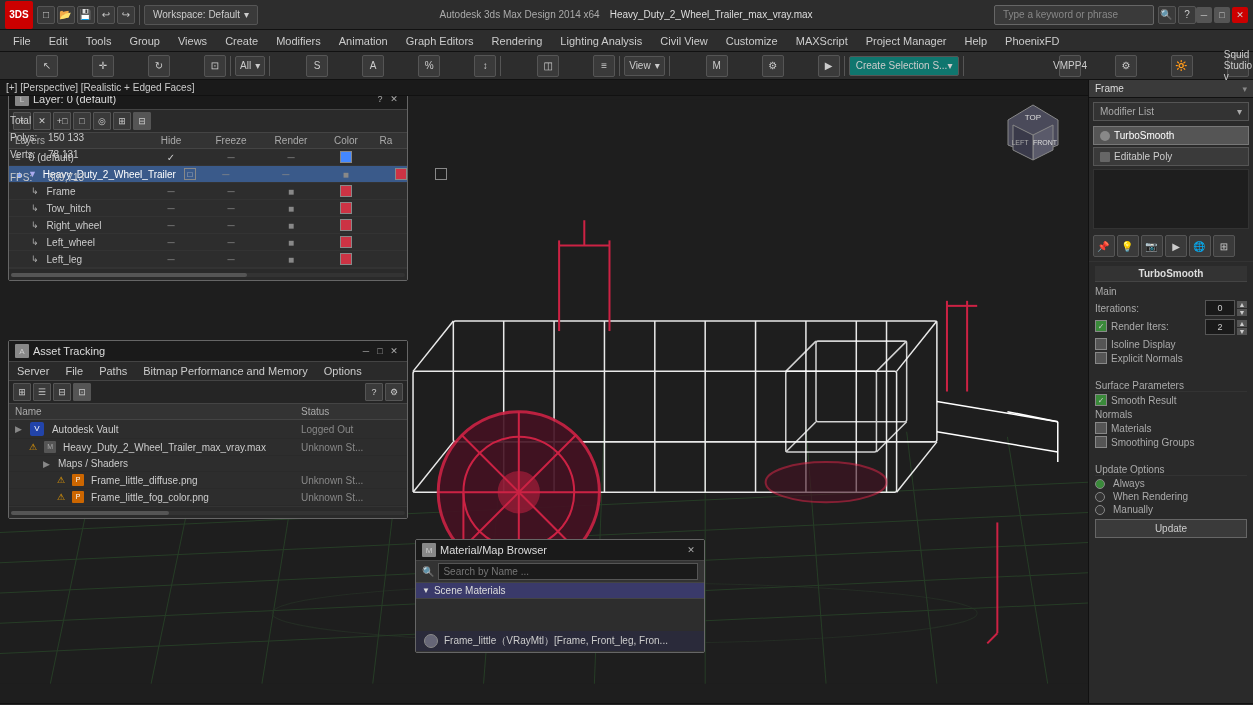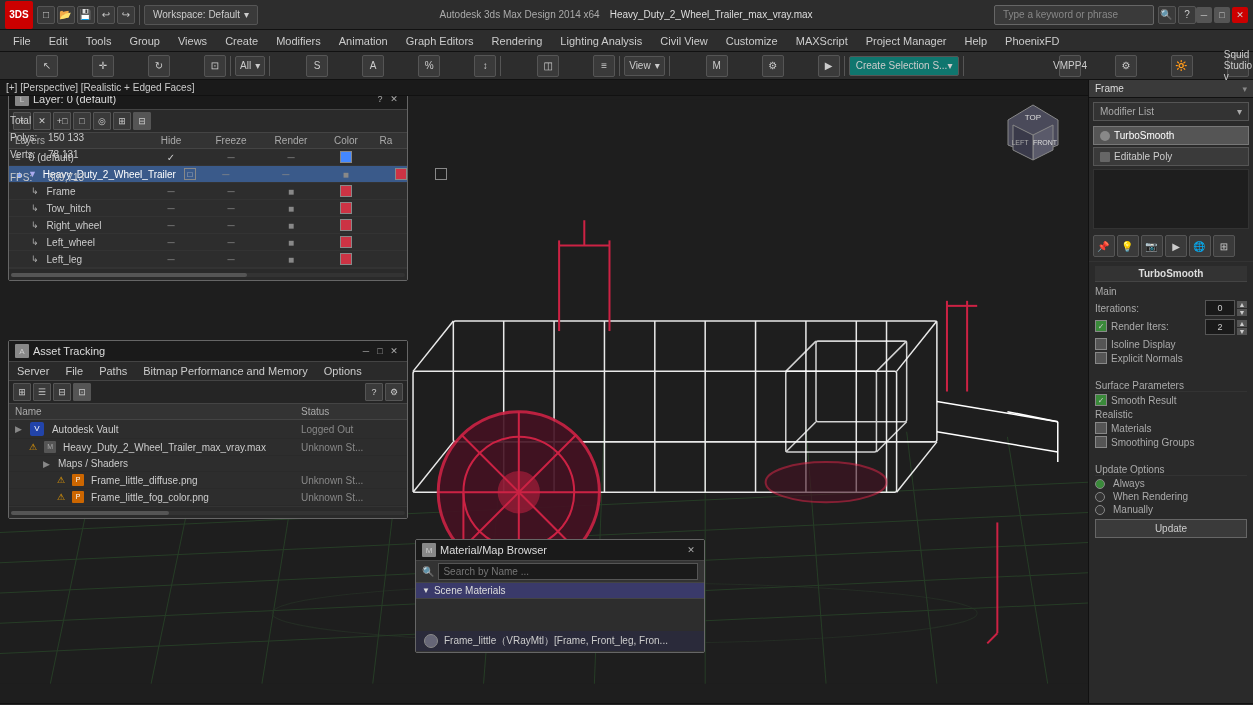--- a/index.html
+++ b/index.html
@@ -622,21 +622,21 @@
         <div class="cb"></div>
         <span class="ts-label">Explicit Normals</span>
       </div>
 
       <div class="ts-section-title">Surface Parameters</div>
       <div class="ts-checkbox">
         <div class="cb checked">✓</div>
         <span class="ts-label">Smooth Result</span>
       </div>
 
-      <div style="color:#aaa;font-size:10px;margin:3px 0 2px;">Realistic</div>
+      <div style="color:#aaa;font-size:10px;margin:3px 0 2px;">Normals</div>
       <div class="ts-checkbox">
         <div class="cb"></div>
         <span class="ts-label">Materials</span>
       </div>
       <div class="ts-checkbox" style="margin-bottom:4px;">
         <div class="cb"></div>
         <span class="ts-label">Smoothing Groups</span>
       </div>
 
       <div class="ts-section-title">Update Options</div>

